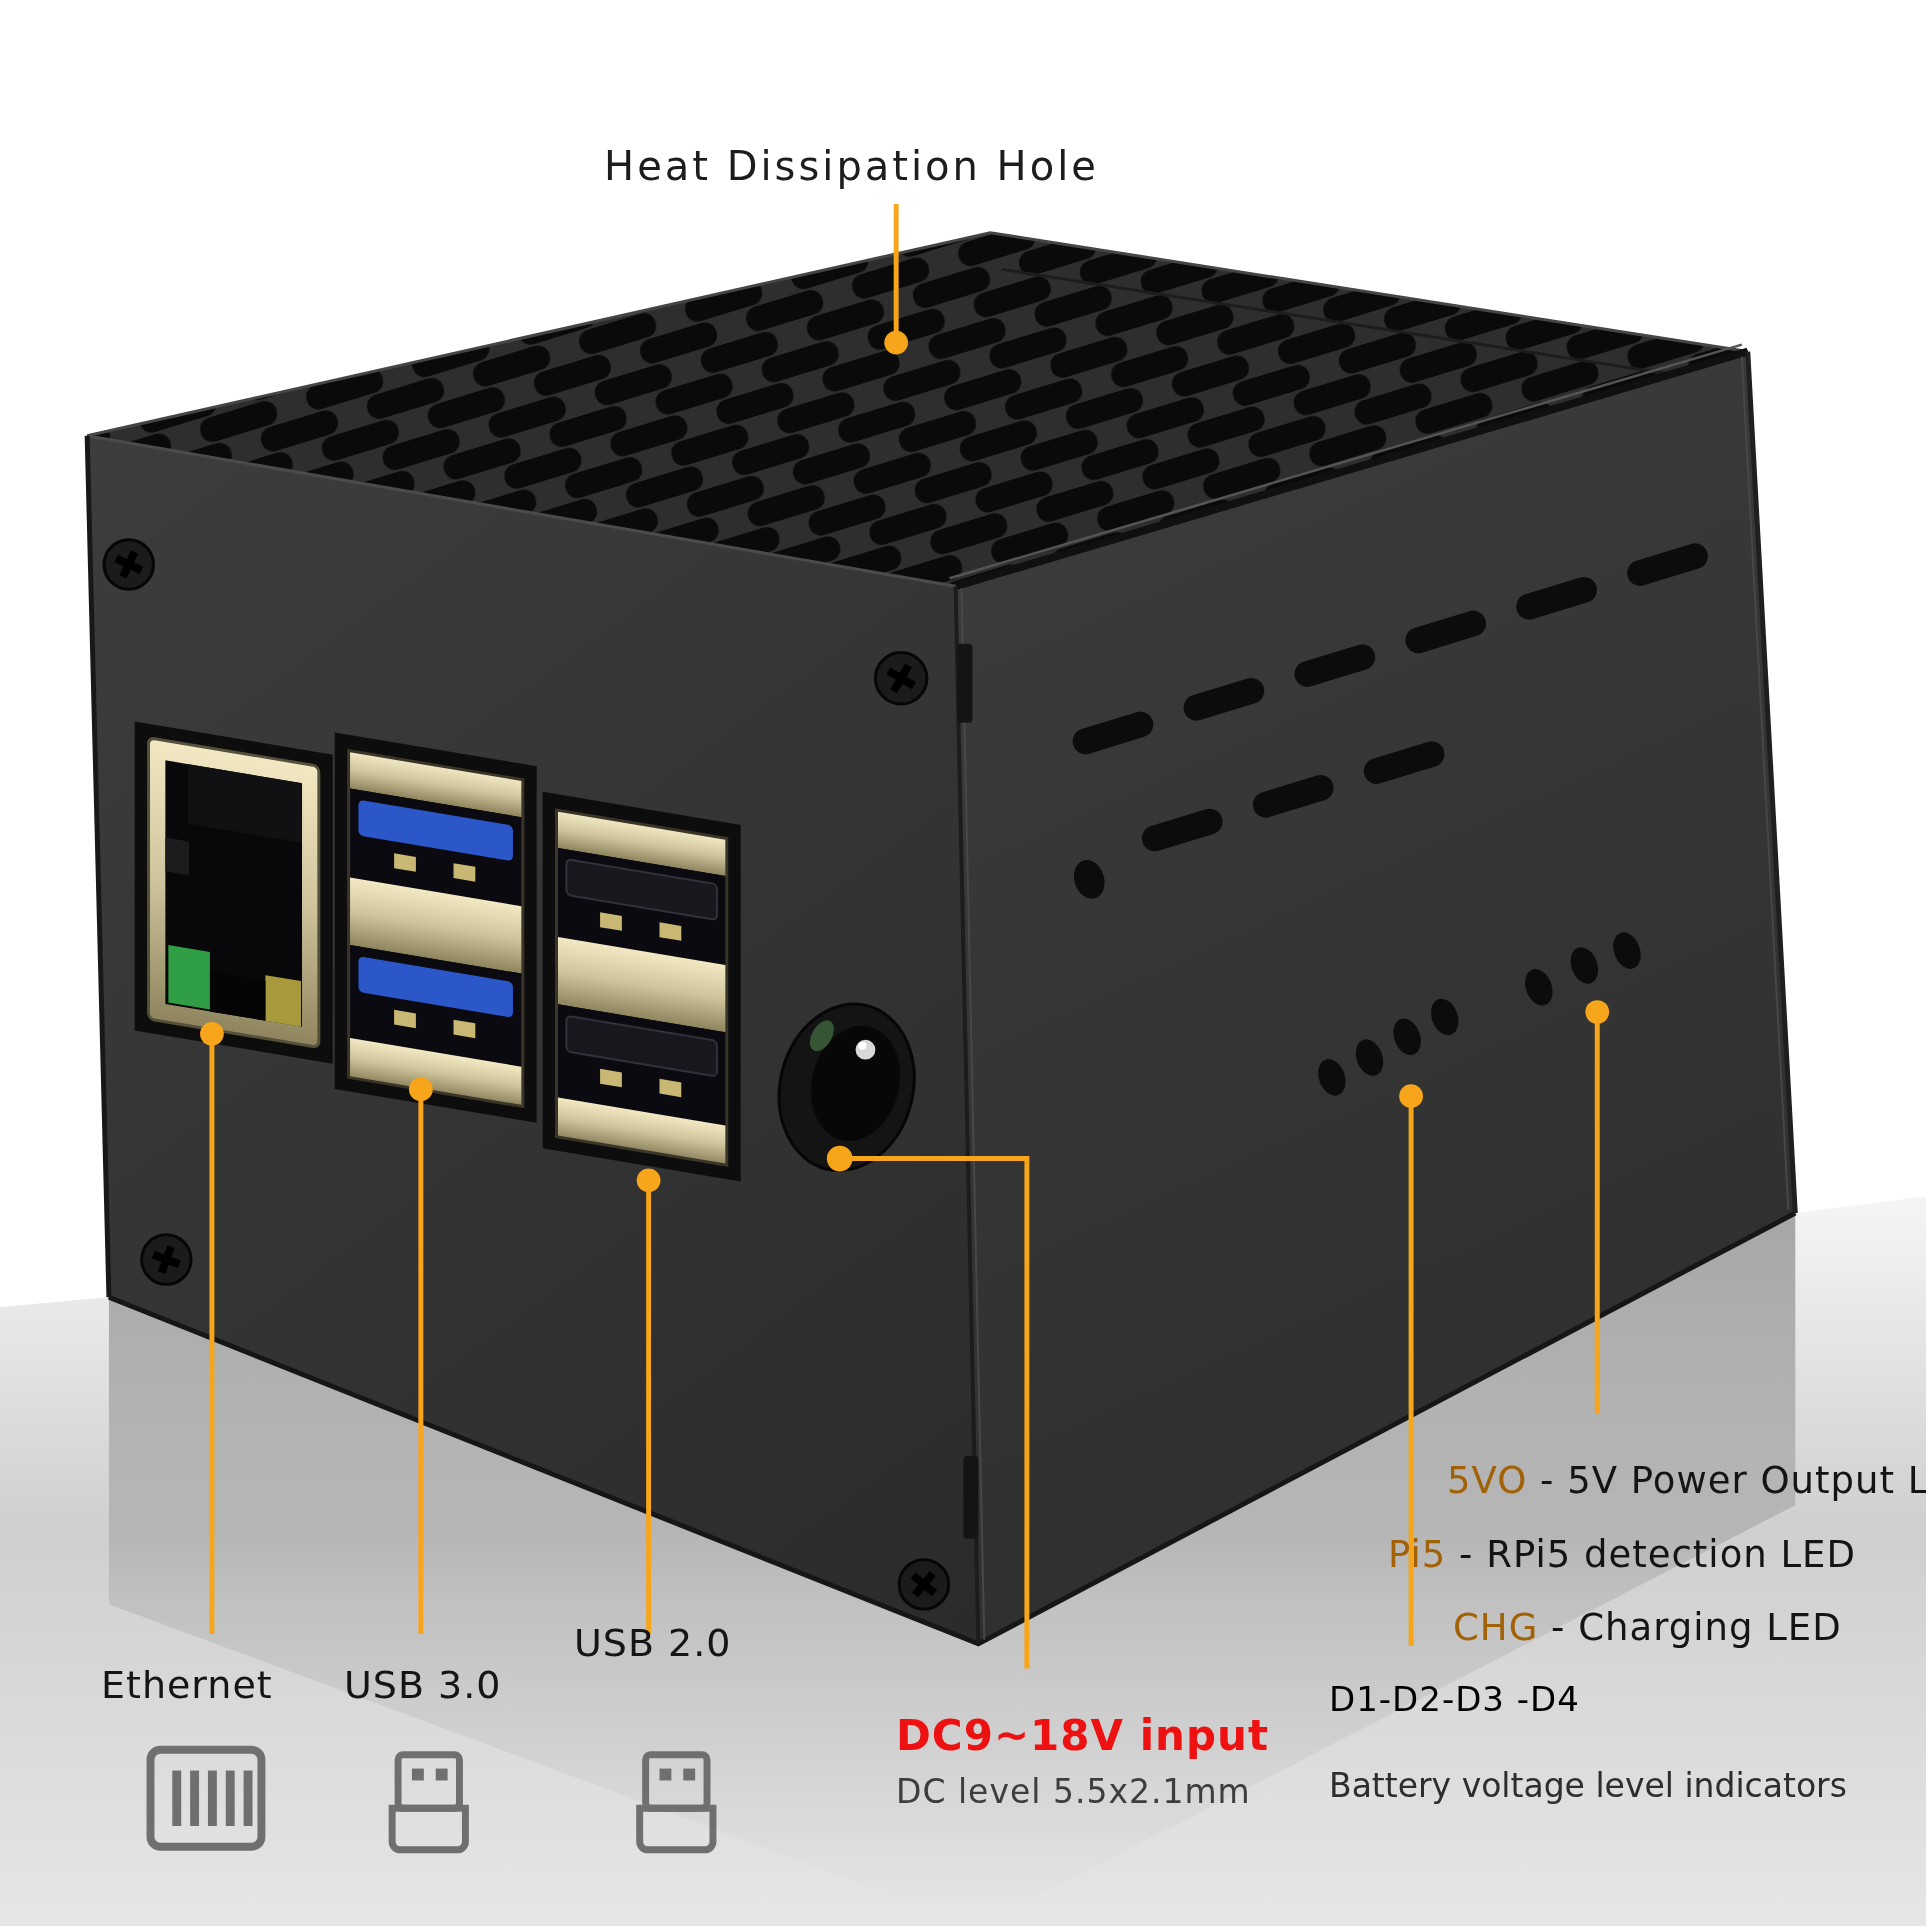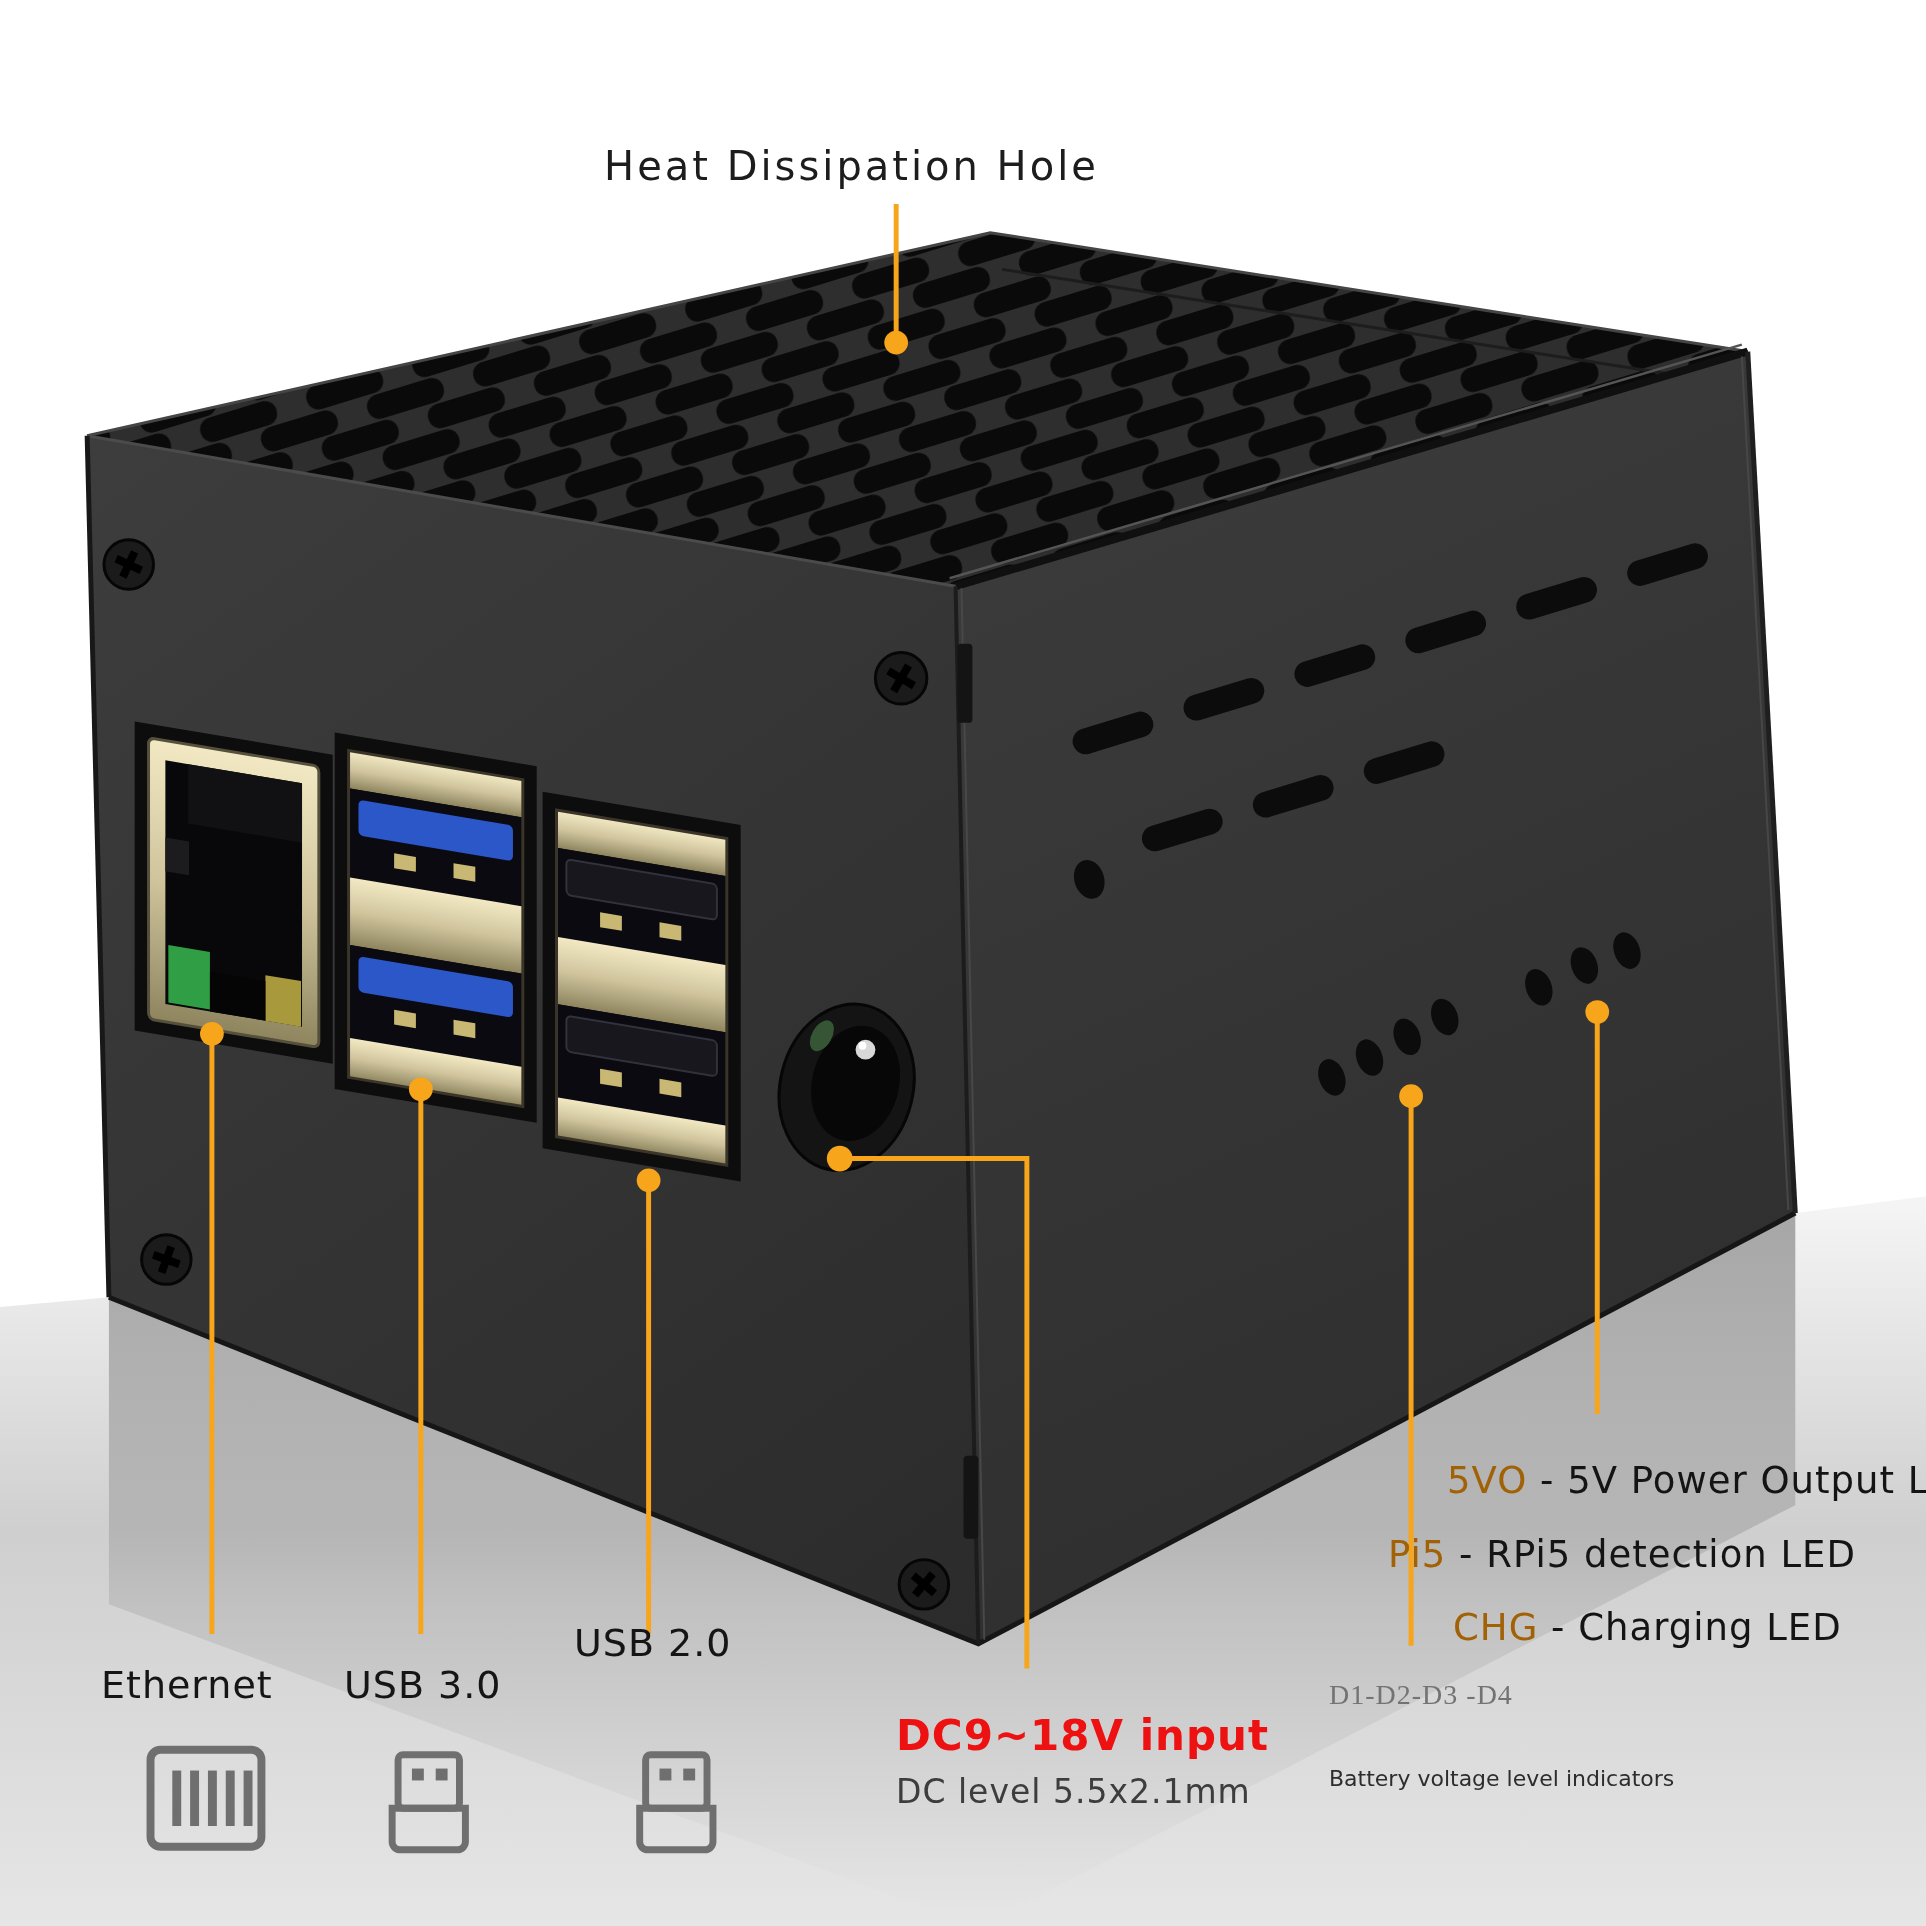--- a/index.html
+++ b/index.html
@@ -5,22 +5,22 @@
   html,body{margin:0;padding:0;background:#ffffff;}
   body{position:relative;width:1927px;height:1927px;overflow:hidden;
        font-family:"DejaVu Sans","Liberation Sans",sans-serif;}
   #scene{position:absolute;left:0;top:0;width:1927px;height:1927px;}
   .lbl{position:absolute;white-space:nowrap;}
   .title{font-size:40px;letter-spacing:3px;color:#1d1d1d;}
   .portlbl{font-size:38px;letter-spacing:1px;color:#151515;}
   .red{color:#ED1111;}
   .dcmain{font-size:42px;font-weight:bold;letter-spacing:1px;margin-top:28px;}
   .dcsub{font-size:33px;color:#3d3d3d;letter-spacing:1px;}
-  .dmain{font-size:28px;color:#737373;letter-spacing:1px;font-family:Liberation Serif, serif;}
-  .dsub{font-size:22px;color:#2d2d2d;}
+  .dmain{font-size:34px;color:#000000;letter-spacing:1px;}
+  .dsub{font-size:33px;color:#2d2d2d;}
   .ledrow{font-size:37px;color:#141414;letter-spacing:1px;}
   .ledrow .pfx{color:#a16207;}
 </style>
 </head>
 <body>
 
 <svg id="scene" viewBox="0 0 1946 1946" xmlns="http://www.w3.org/2000/svg">
   <defs>
     <linearGradient id="floorG" x1="0" y1="1220" x2="0" y2="1946" gradientUnits="userSpaceOnUse">
       <stop offset="0" stop-color="#f4f4f4"></stop>

